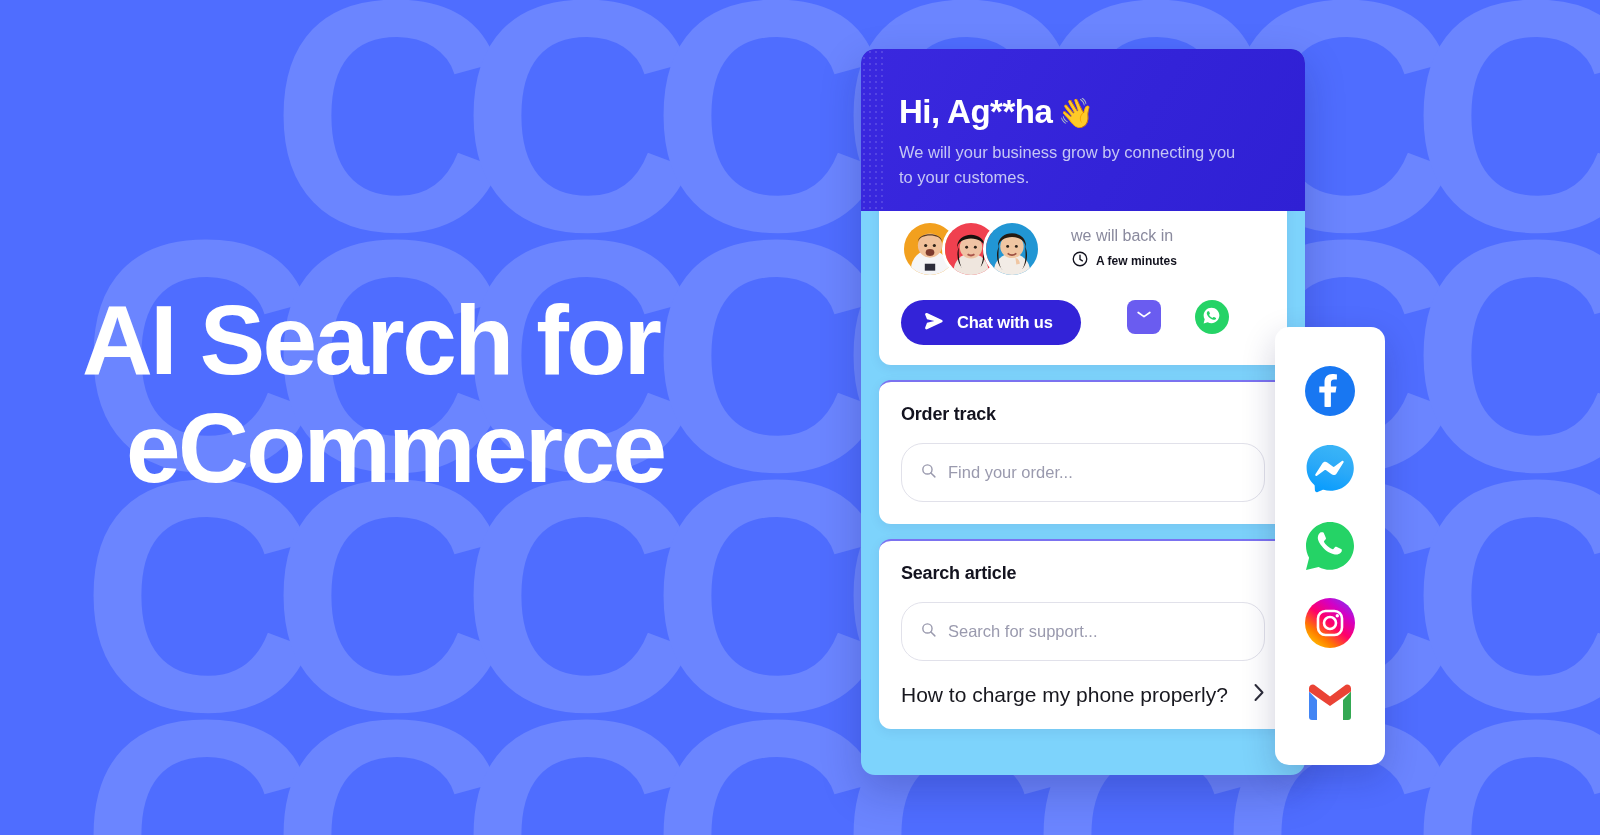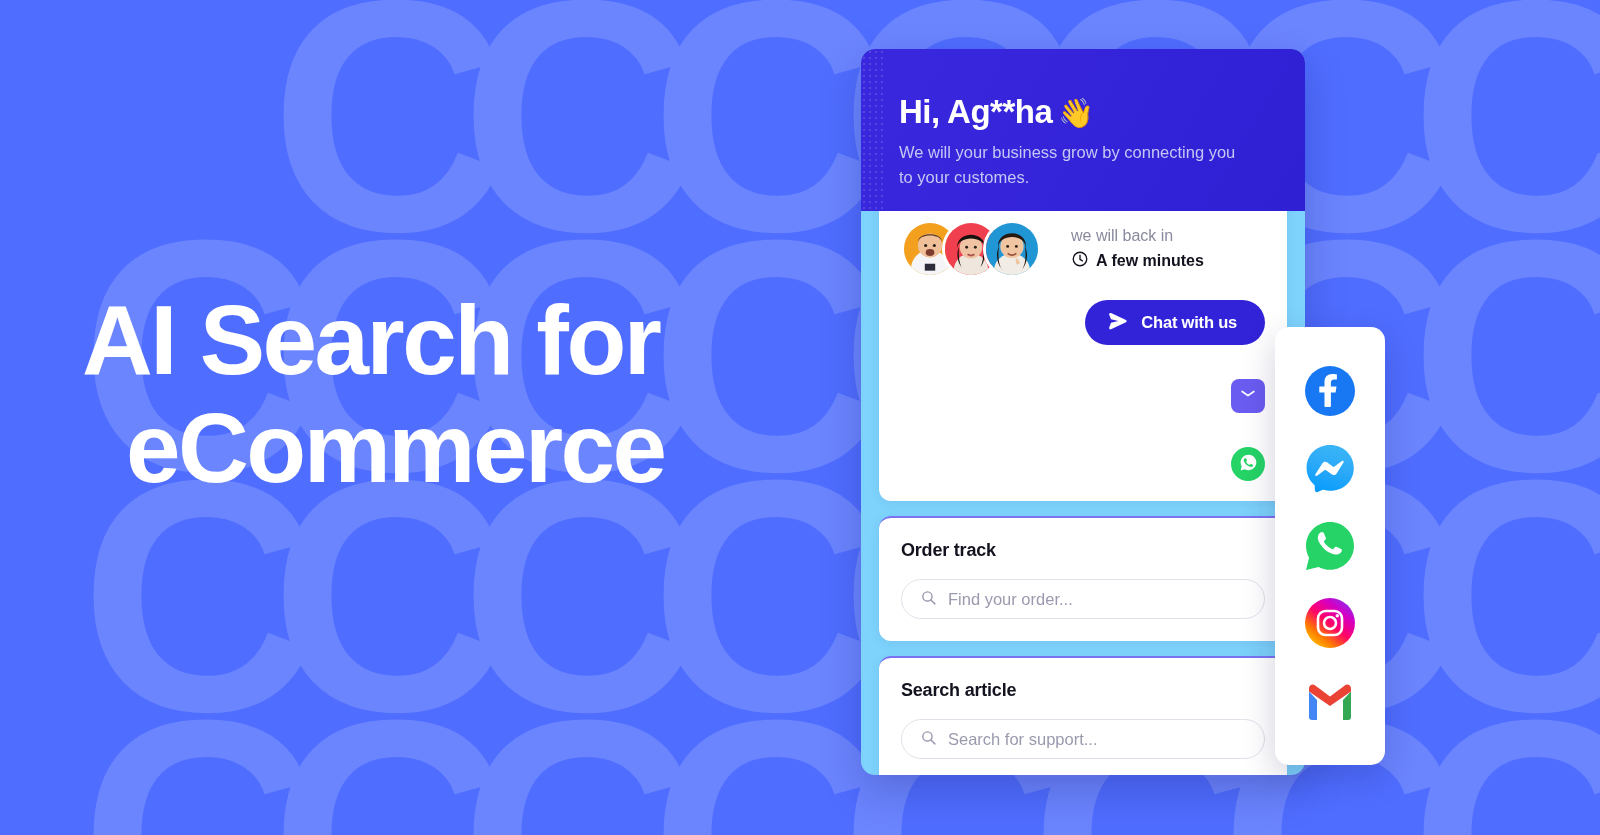--- a/index.html
+++ b/index.html
@@ -99,25 +99,25 @@
     overflow:hidden; position:relative;
     flex:0 0 auto;
   }
   .avatar:first-child { margin-left:0; }
   .avatar svg { width:100%; height:100%; display:block; }
   #reply-info { margin-left:30px; }
   #reply-label { color:#8a8a9e; font-size:16px; }
   #reply-time {
     margin-top:5px;
     display:flex; align-items:center; gap:7px;
-    font-size:16px; font-weight:bold; color:#13131f;
-  }
-
-  
-  #contact-actions { display:flex; align-items:flex-end; margin-top:22px; gap:34px;flex-direction:column; }
+    font-size:12px; font-weight:bold; color:#13131f;
+  }
+
+  
+  #contact-actions { display:flex; align-items:flex-start; margin-top:22px; gap:34px; }
   #chat-btn {
     background:#3323d8;
     color:#fff;
     border:none;
     border-radius:24px;
     height:45px;
     padding:0 28px 0 22px;
     display:flex; align-items:center; gap:12px;
     font-size:16.5px; font-weight:bold;
     font-family:"Liberation Sans", sans-serif;
@@ -135,21 +135,21 @@
   #whatsapp-btn {
     width:34px; height:34px;
     border-radius:50%;
     background:#25d366;
     display:flex; align-items:center; justify-content:center;
     cursor:pointer;
   }
 
   .search-box {
     margin-top:18px;
-    height:40px;
+    height:59px;
     border:1px solid #e1e1ea;
     border-radius:22px;
     display:flex; align-items:center;
     padding:0 18px;
     gap:11px;
     color:#9a9aae;
     font-size:16.5px;
     background:#fff;
     cursor:text;
   }

